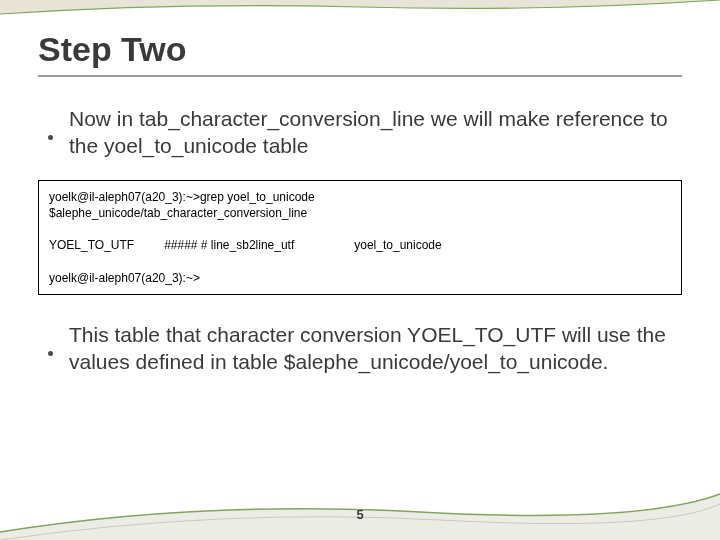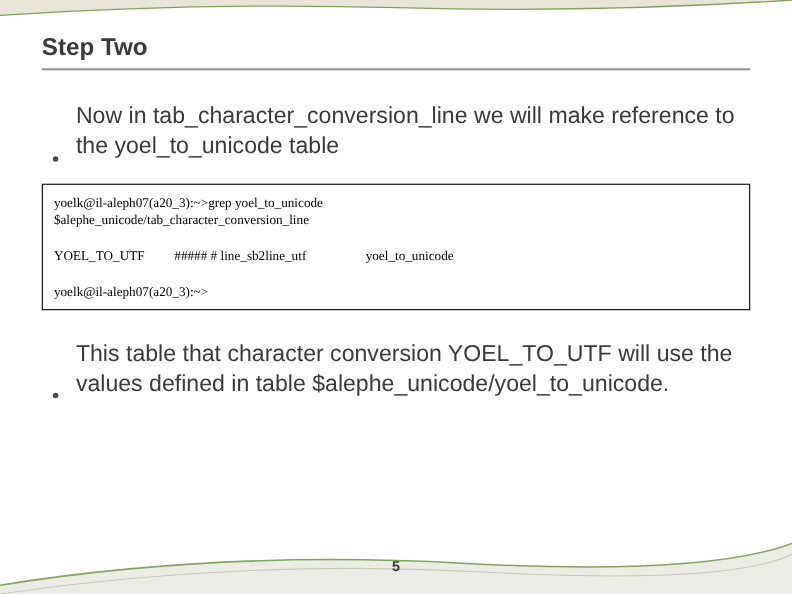--- a/index.html
+++ b/index.html
@@ -23,50 +23,50 @@
     width: 720px; height: 50px;
     pointer-events: none;
   }
   .content {
     position: absolute;
     top: 30px;
     left: 38px;
     right: 38px;
   }
   .title {
-    font-size: 22px;
+    font-size: 34px;
     font-weight: bold;
     color: #3a3a3a;
     padding-bottom: 6px;
     border-bottom: 2px solid #9a9a9a;
     margin-bottom: 28px;
   }
   .bullet-block {
     display: flex;
-    align-items: flex-end;
+    align-items: center;
     margin-bottom: 20px;
     padding-left: 10px;
   }
   .bullet-dot {
     width: 5px; height: 5px;
     background: #4a4a4a;
     border-radius: 50%;
     margin-top: 11px;
     margin-right: 16px;
     flex-shrink: 0;
   }
   .bullet-text {
     font-size: 21px;
     color: #3a3a3a;
     line-height: 1.3;
   }
   .code-box {
     border: 1.5px solid #000;
     padding: 8px 10px;
-    font-family: Liberation Serif, serif;
+    font-family: Liberation Sans, sans-serif;
     font-size: 12px;
     color: #000;
     line-height: 1.35;
     margin: 6px 0 26px 0;
     white-space: pre;
   }
   .page-num {
     position: absolute;
     bottom: 18px;
     left: 0; right: 0;

